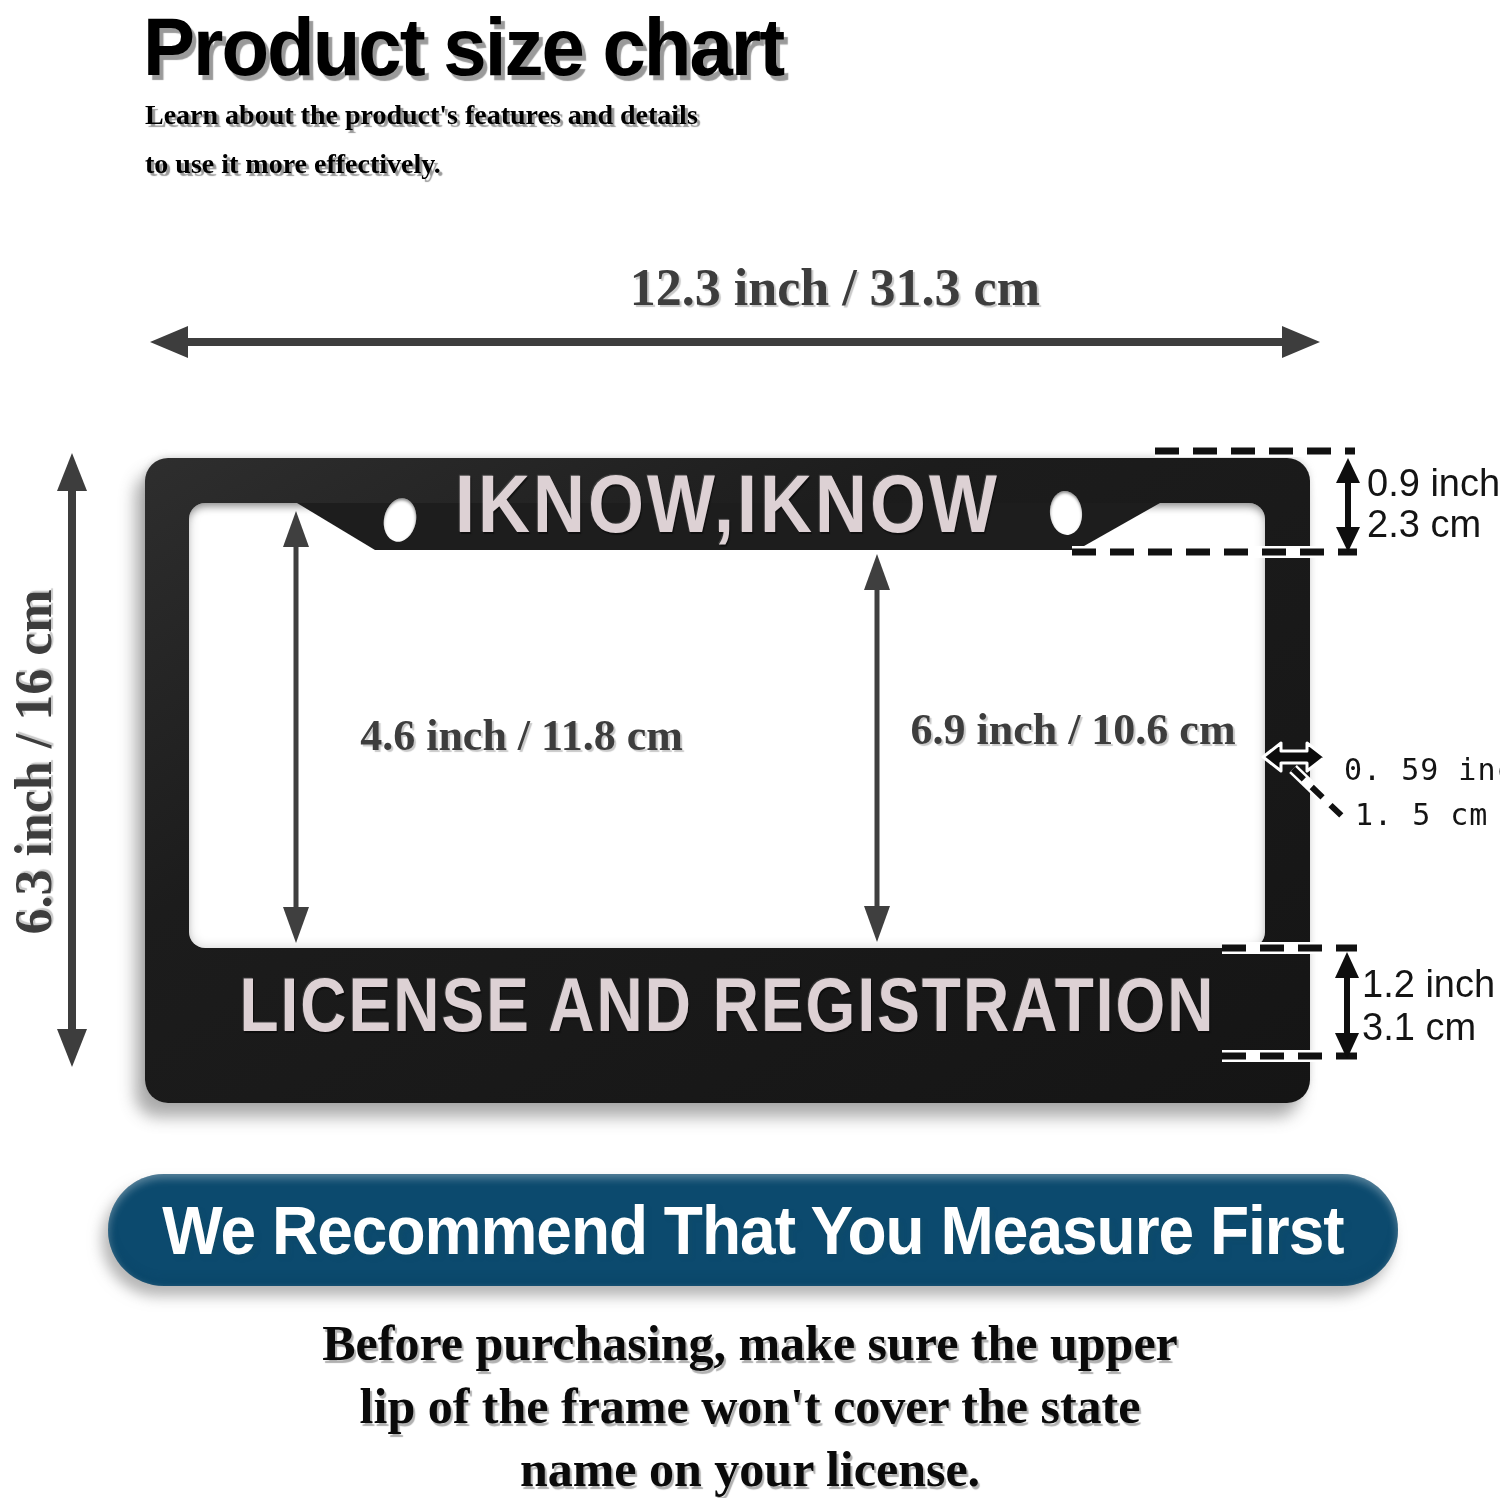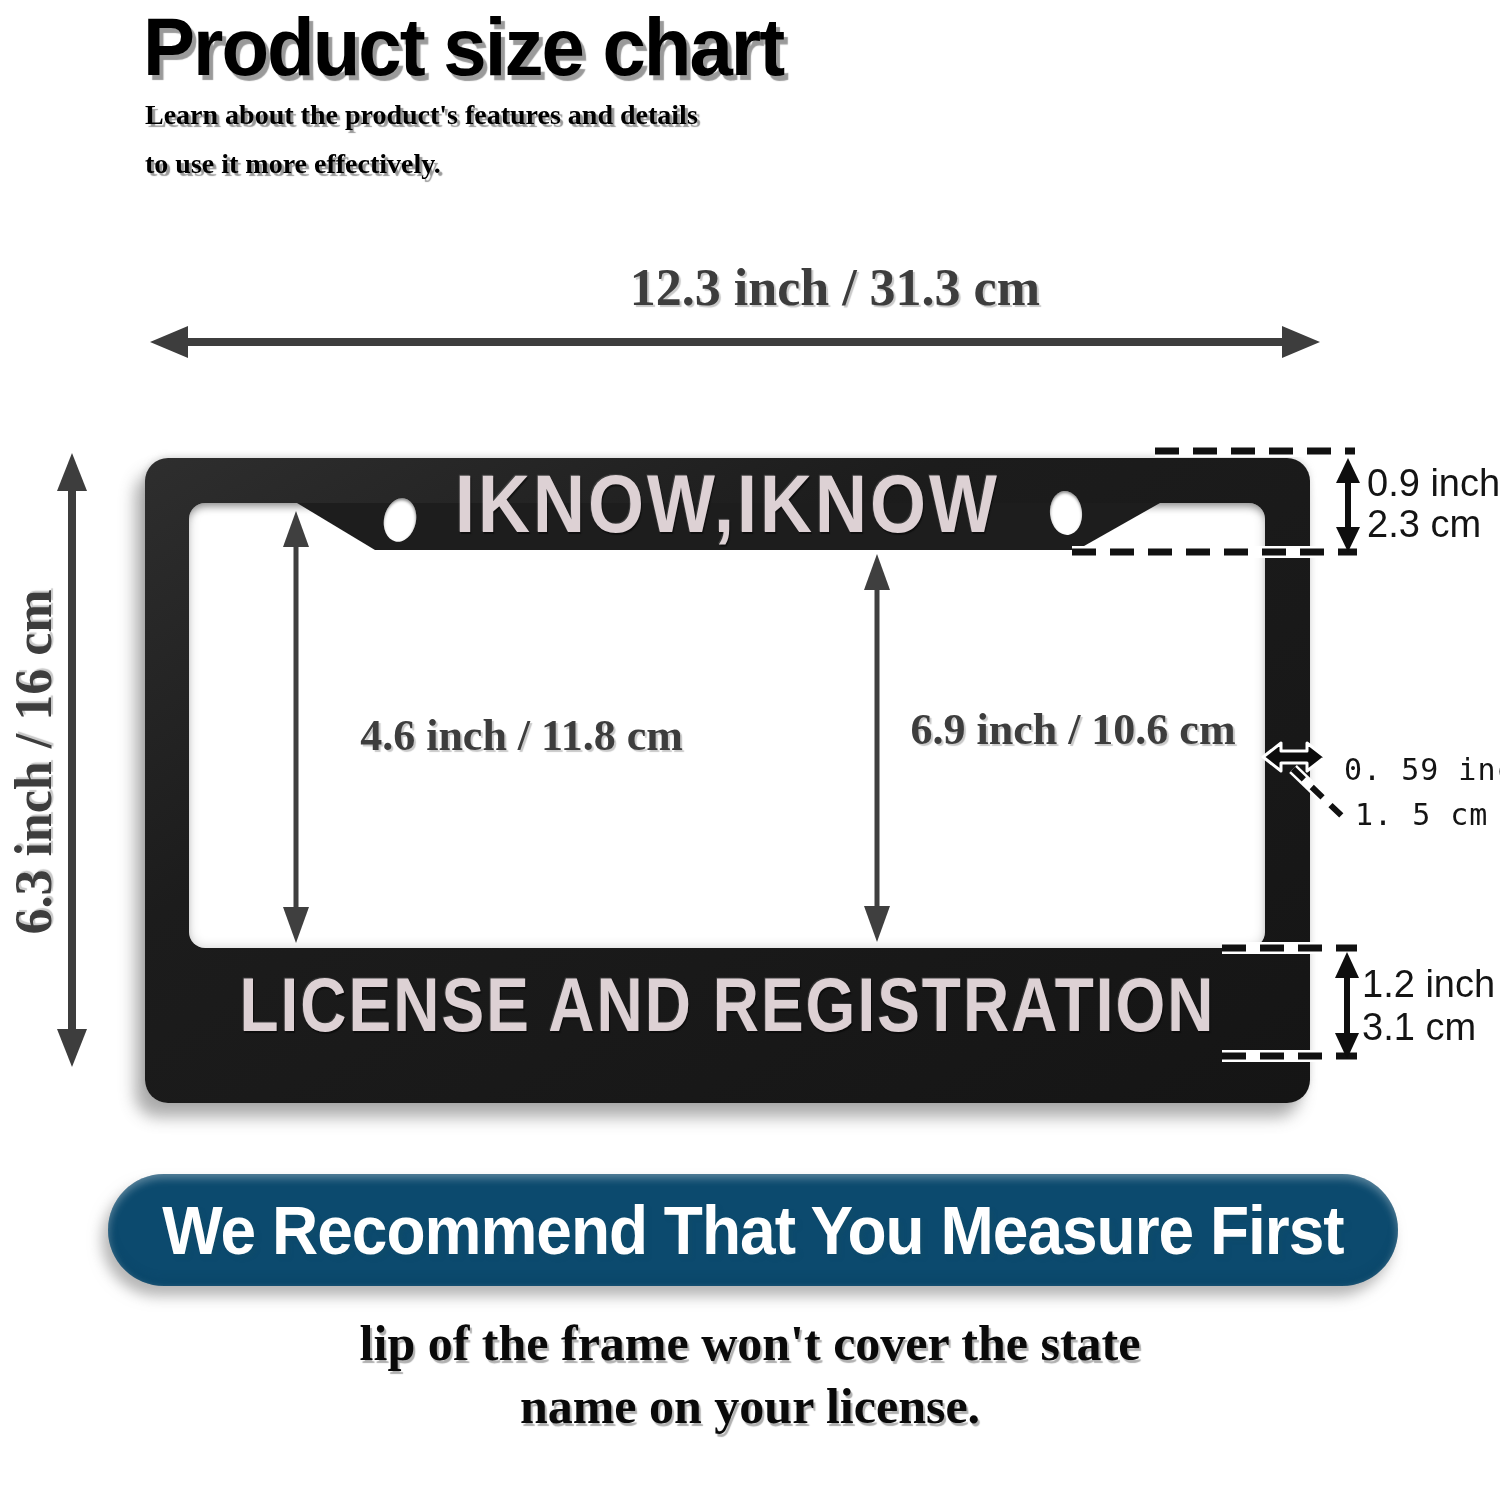--- a/index.html
+++ b/index.html
@@ -194,17 +194,18 @@
     <polygon points="17,111 5,85 29,85" fill="#0e0e0e"></polygon>
   </svg>
   <div class="abs sans-label" style="left:1362px;top:963px;">1.2 inch</div>
   <div class="abs sans-label" style="left:1362px;top:1006px;">3.1 cm</div>
 
   <div class="abs banner">
     <div class="banner-text">We Recommend That You Measure First</div>
   </div>
 
   <div class="abs footer">
+    <div>Before purchasing, make sure the upper</div>
     <div>lip of the frame won't cover the state</div>
     <div>name on your license.</div>
   </div>
 
 </div>
 
 </body></html>

